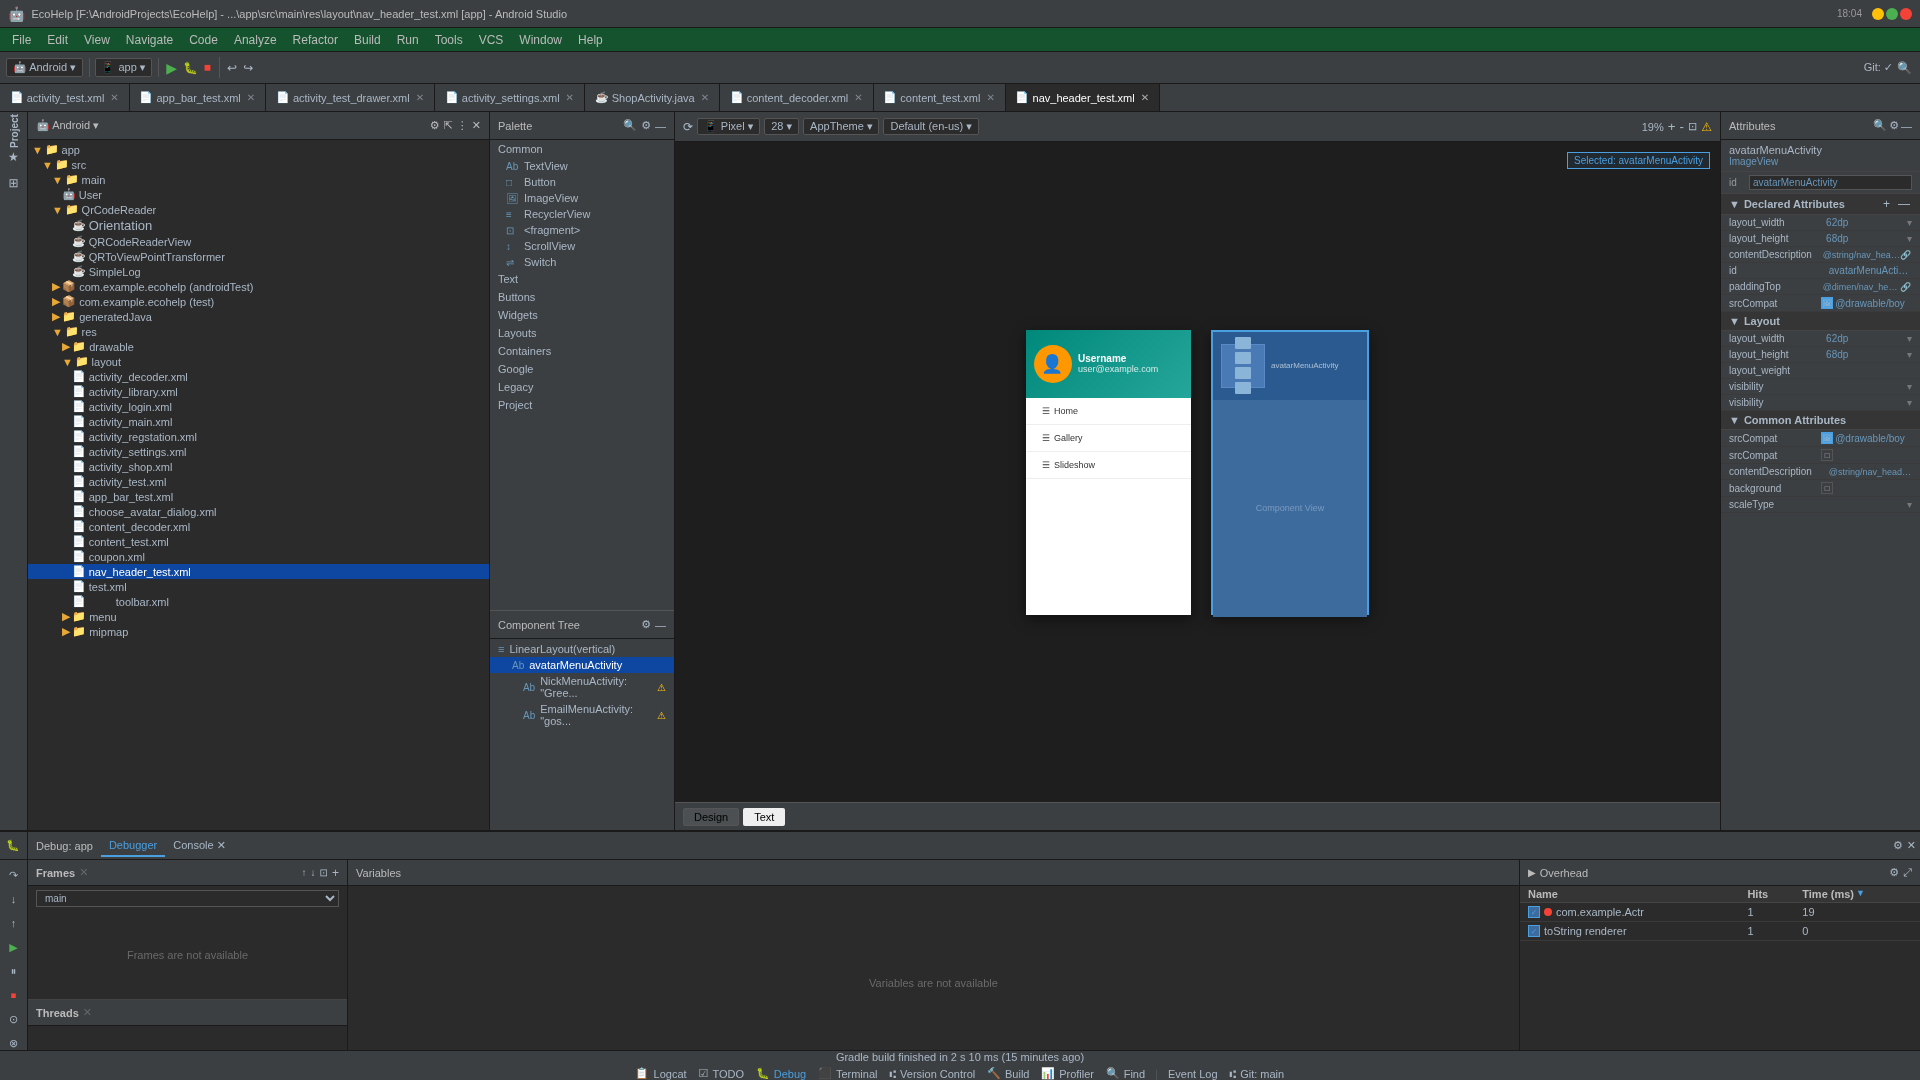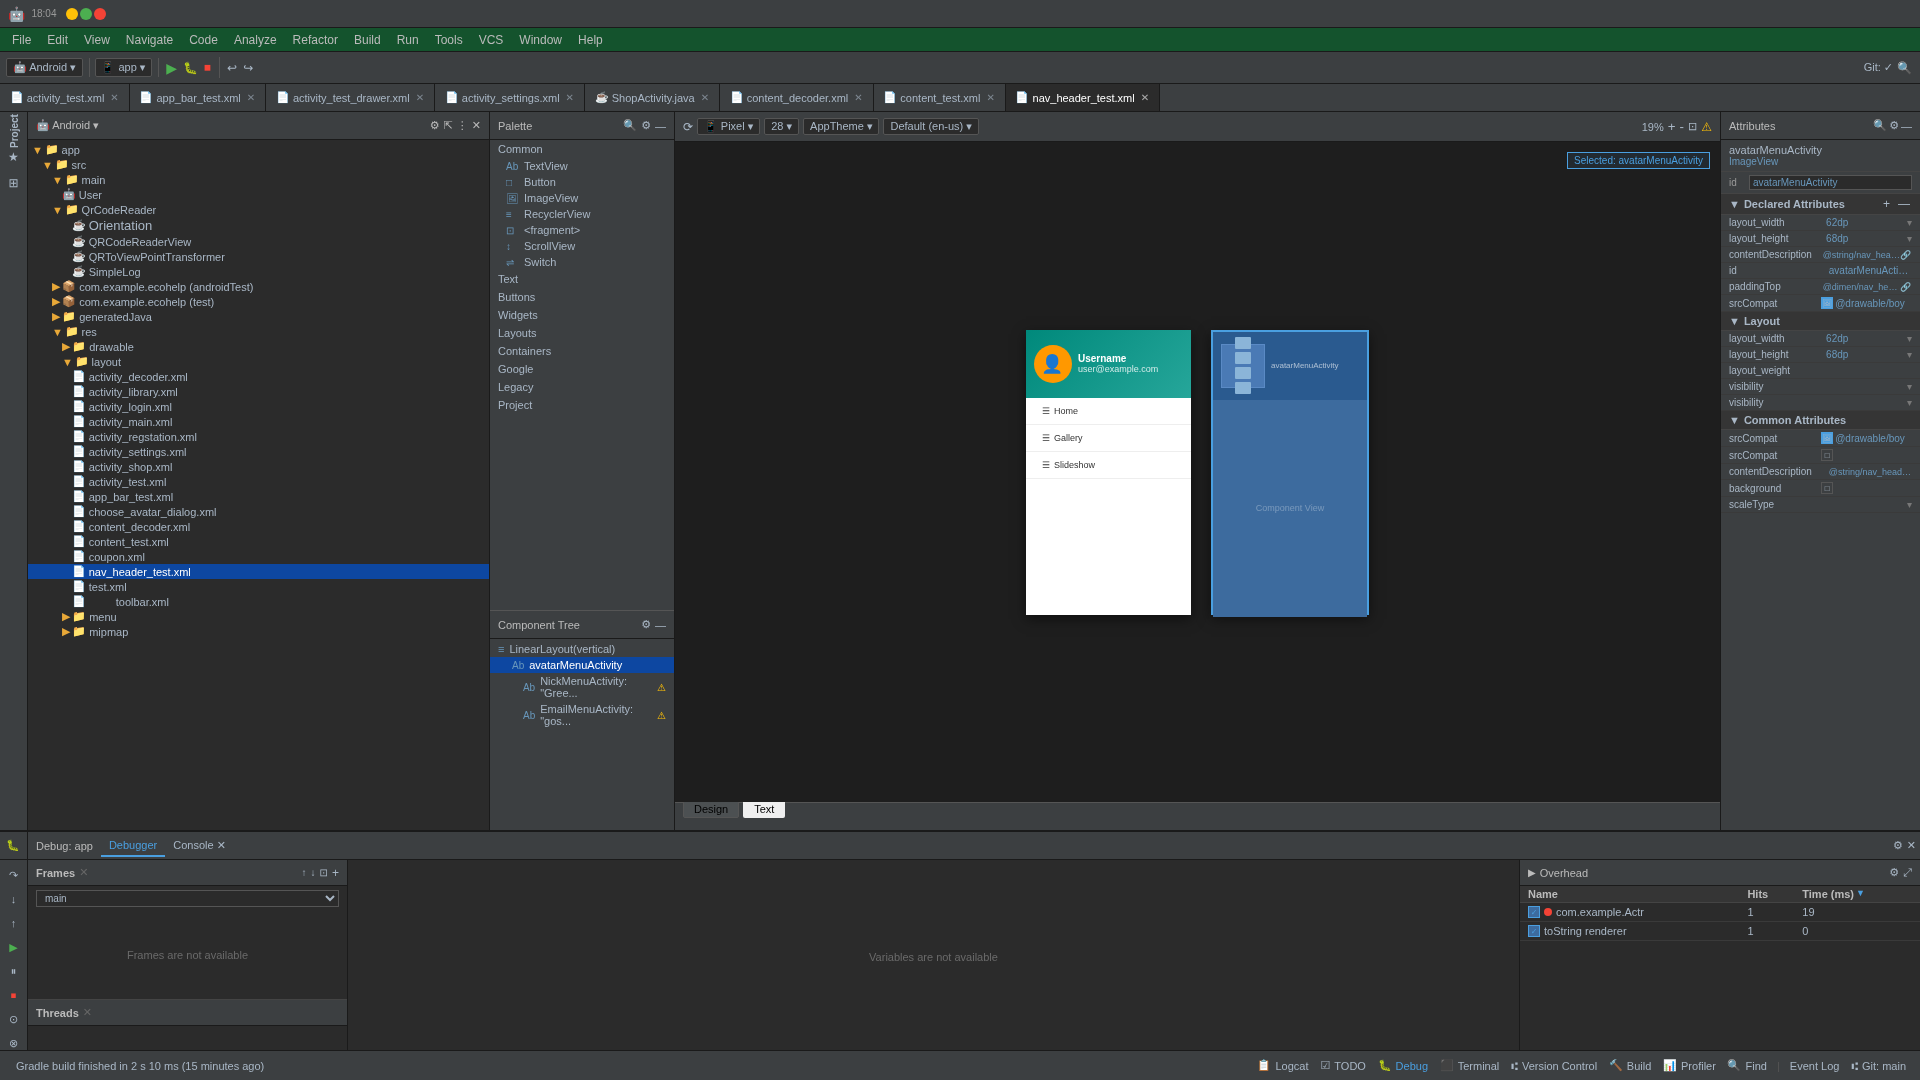--- a/index.html
+++ b/index.html
@@ -25,21 +25,21 @@
     .warning-icon { color: #ffc107; font-size: 10px; }
     .design-tab { padding: 2px 10px; border-radius: 2px; font-size: 11px; cursor: pointer; border: 1px solid transparent; }
     .design-tab.active { background: #4c5052; border-color: #555; }
 
     
     #bottom-area { height: 250px; background: #2b2b2b; border-top: 2px solid #1a1a1a; display: flex; flex-direction: column; }
     .debug-tab { padding: 4px 8px; font-size: 11px; cursor: pointer; color: #a9b7c6; }
     .debug-tab.active { border-bottom: 2px solid #4a9fe0; color: #4a9fe0; }
 
     
-    #status-bar { background: #3c3f41; height: 30px; display: flex; align-items: center; padding: 0 8px; border-top: 1px solid #1a1a1a; font-size: 11px; color: #a9b7c6; gap: 8px; position: fixed; bottom: 0; width: 100%; z-index: 10; }
+    #status-bar { background: #3c3f41; height: 30px; display: flex; align-items: center; padding: 0 8px; border-top: 1px solid #1a1a1a; font-size: 11px; color: #a9b7c6; gap: 8px; position: fixed; bottom: 0; width: 100%; z-index: 10; flex-direction: column; }
     .status-item { display: flex; align-items: center; gap: 4px; padding: 0 6px; cursor: pointer; }
 
     
     ::-webkit-scrollbar { width: 6px; height: 6px; }
     ::-webkit-scrollbar-track { background: #2b2b2b; }
     ::-webkit-scrollbar-thumb { background: #555; border-radius: 3px; }
 
     #wrapper { display: flex; flex-direction: column; width: 1920px; height: 1080px; }
     #content-area { display: flex; flex: 1; overflow: hidden; }
     #project-panel { width: 490px; background: #2b2b2b; border-right: 1px solid #1a1a1a; display: flex; overflow: hidden; }
@@ -59,20 +59,21 @@
     .attr-key { color: #a9b7c6; flex: 1.2; overflow: hidden; text-overflow: ellipsis; white-space: nowrap; }
     .attr-val { color: #6897bb; flex: 1; overflow: hidden; text-overflow: ellipsis; white-space: nowrap; font-size: 10px; }
   </style>
 </head>
 <body>
 
 <div id="wrapper">
 
   <div id="title-bar">
     <span style="font-size:14px; margin-right:6px;">🤖</span>
+    <span style="font-size:11px; color:#bbbbbb; flex:1;">EcoHelp [F:\AndroidProjects\EcoHelp] - ...\app\src\main\res\layout\nav_header_test.xml [app] - Android Studio</span>
     <div style="display:flex; gap:2px; align-items:center;">
       <span style="color:#999; font-size:10px; margin-right:8px;">18:04</span>
       <button style="background:#ffc107; border:none; width:12px; height:12px; border-radius:50%; cursor:pointer;"></button>
       <button style="background:#4caf50; border:none; width:12px; height:12px; border-radius:50%; cursor:pointer;"></button>
       <button style="background:#f44336; border:none; width:12px; height:12px; border-radius:50%; cursor:pointer;"></button>
     </div>
   </div>
 
   <div id="menu-bar" style="background:#14532d; height:24px; display:flex; align-items:center; padding:0 4px; border-bottom:1px solid #1a1a1a;">
     <span class="menu-item">File</span>
@@ -463,21 +464,21 @@
               <div style="height:217px; background:#3d6b9e; display:flex; align-items:center; justify-content:center;">
                 <span style="color:rgba(255,255,255,0.3); font-size:9px; text-align:center;">Component View</span>
               </div>
             </div>
 
             <div style="position:absolute; top:10px; right:10px; background:rgba(74,159,224,0.1); border:1px solid #4a9fe0; padding:2px 6px; font-size:10px; color:#4a9fe0;">
               Selected: avatarMenuActivity
             </div>
           </div>
 
-          <div style="background:#3c3f41; height:28px; display:flex; align-items:flex-end; padding:12px 8px; gap:4px; border-top:1px solid #555;">
+          <div style="background:#3c3f41; height:28px; display:flex; align-items:center; padding:12px 8px; gap:4px; border-top:1px solid #555;">
             <button class="design-tab active">Design</button>
             <button class="design-tab">Text</button>
           </div>
         </div>
       </div>
     </div>
 
     <div id="attr-panel" style="width:200px; background:#3c3f41; border-left:1px solid #1a1a1a; display:flex; flex-direction:column; overflow:hidden;">
       <div style="background:#3c3f41; height:28px; display:flex; align-items:center; padding:0 8px; border-bottom:1px solid #1a1a1a; font-size:11px; color:#bbbbbb; justify-content:space-between;">
         <span>Attributes</span>
@@ -647,24 +648,24 @@
         <div style="height:80px; display:flex; flex-direction:column;">
           <div style="background:#3c3f41; height:26px; display:flex; align-items:center; padding:0 8px; gap:4px; font-size:11px; color:#bbbbbb; border-bottom:1px solid #1a1a1a;">
             <span style="font-weight:bold;">Threads</span>
             <span style="color:#666;">✕</span>
           </div>
           <div style="flex:1;"></div>
         </div>
       </div>
 
       <div style="flex:1; display:flex; flex-direction:column; border-right:1px solid #1a1a1a;">
-        <div style="flex:1; display:flex; align-items:center; justify-content:center; color:#6a6a6a; font-size:11px;">Variables are not available</div>
         <div style="background:#3c3f41; height:26px; display:flex; align-items:center; padding:0 8px; font-size:11px; color:#bbbbbb; border-bottom:1px solid #1a1a1a;">
           <span>Variables</span>
         </div>
+        <div style="flex:1; display:flex; align-items:center; justify-content:center; color:#6a6a6a; font-size:11px;">Variables are not available</div>
       </div>
 
       <div style="width:400px; display:flex; flex-direction:column;">
         <div style="background:#3c3f41; height:26px; display:flex; align-items:center; padding:0 8px; gap:4px; font-size:11px; color:#bbbbbb; border-bottom:1px solid #1a1a1a;">
           <span style="font-size:10px;">▶</span>
           <span>Overhead</span>
           <span style="flex:1;"></span>
           <button style="background:transparent; border:none; color:#a9b7c6; cursor:pointer; font-size:11px;">⚙</button>
           <button style="background:transparent; border:none; color:#a9b7c6; cursor:pointer; font-size:11px;">⤢</button>
         </div>

